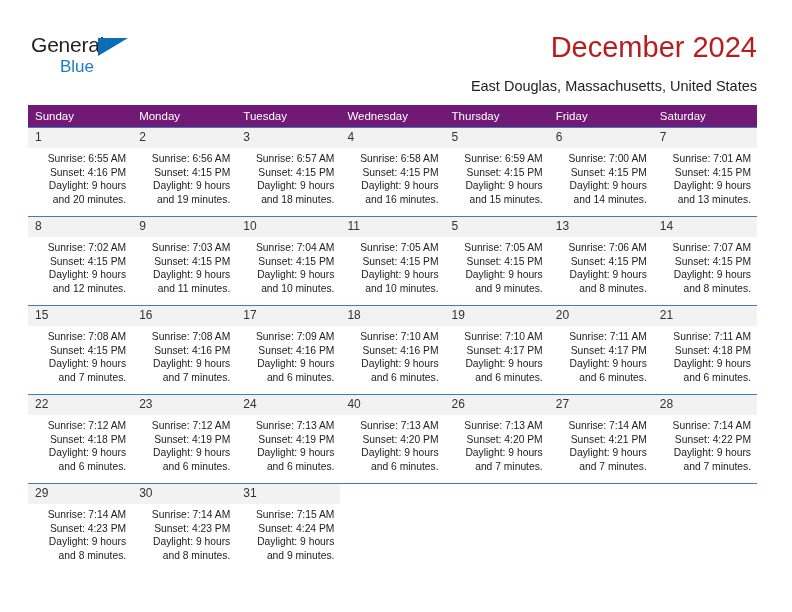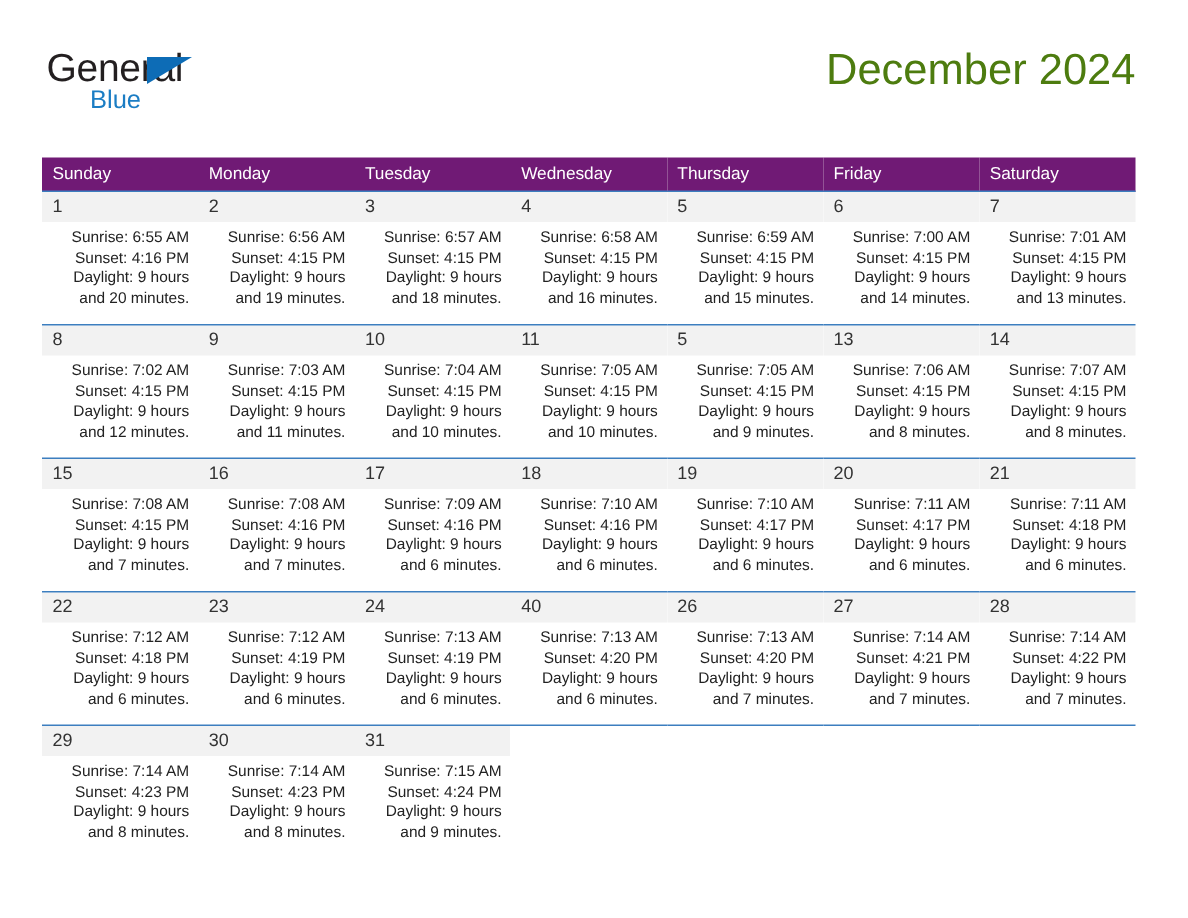--- a/index.html
+++ b/index.html
@@ -34,21 +34,21 @@
     position: absolute;
     left: 31px;
     top: 33px;
     width: 130px;
     height: 48px;
   }
   .logo-general {
     position: absolute;
     left: 0;
     top: 0;
-    font-size: 26px;
+    font-size: 21px;
     color: #231f20;
     letter-spacing: -0.2px;
     line-height: 24px;
     font-family: "Liberation Sans", sans-serif;
   }
   .logo-tri {
     position: absolute;
     left: 67px;
     top: 5px;
     width: 0;
@@ -64,21 +64,21 @@
     color: #1b7dc4;
     line-height: 24px;
     font-family: "Liberation Sans", sans-serif;
   }
 
   .title {
     position: absolute;
     right: 35px;
     top: 31px;
     font-size: 29px;
-    color: #4d7c0f;
+    color: #b91c1c;
     text-align: right;
     white-space: nowrap;
   }
   .subtitle {
     position: absolute;
     right: 35px;
     top: 78px;
     font-size: 14.5px;
     color: #222222;
     text-align: right;
@@ -147,20 +147,21 @@
 
   <div class="header">
 
     <div class="logo">
       <span class="logo-general">General</span>
       <span class="logo-tri"></span>
       <span class="logo-blue">Blue</span>
     </div>
 
     <div class="title">December 2024</div>
+    <div class="subtitle">East Douglas, Massachusetts, United States</div>
   </div>
 
   <table class="calendar">
     <thead>
       <tr>
         <th>Sunday</th>
         <th>Monday</th>
         <th>Tuesday</th>
         <th>Wednesday</th>
         <th>Thursday</th>

